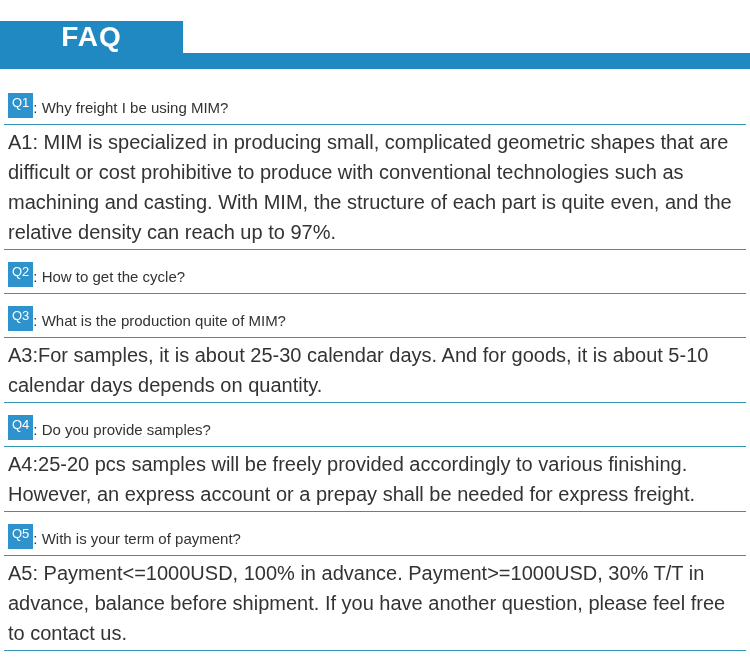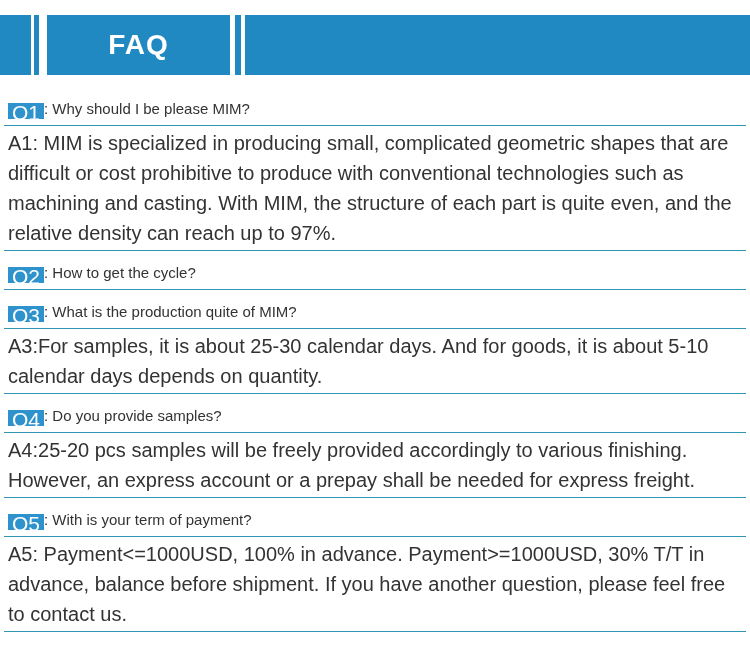--- a/index.html
+++ b/index.html
@@ -8,21 +8,21 @@
     --divider:#3095b2;
     --text:#333333;
   }
   html,body{margin:0;padding:0;}
   body{
     width:750px;height:662px;overflow:hidden;
     background:#ffffff;
     font-family:"Liberation Sans", sans-serif;
   }
   .banner{
-    margin-top:15px;height:60px;display:flex;align-items:stretch;
+    margin-top:21px;height:48px;display:flex;align-items:stretch;flex-direction:column;
   }
   .seg{background:var(--banner-blue);}
   .seg.block{width:31px;margin-right:3px;}
   .seg.thin-left{width:5px;margin-right:8px;}
   .seg.title-box{
     width:183px;margin-right:5px;
     display:flex;align-items:center;justify-content:center;
   }
   .faq-title{
     color:#ffffff;font-size:28px;font-weight:bold;letter-spacing:1px;
@@ -30,21 +30,21 @@
   .seg.thin-right{width:6px;margin-right:4px;}
   .seg.long{flex:1;}
   .content{margin:12px 4px 0 4px;}
   .question{
     padding:12px 0 6px 4px;
     border-bottom:1px solid var(--divider);
     font-size:15px;color:var(--text);line-height:20px;
   }
   .q-badge{
     display:inline-block;background:var(--badge-blue);color:#ffffff;
-    padding:0 4px;height:16px;line-height:20px;font-size:21px;
+    padding:0 4px;height:25px;line-height:20px;font-size:13px;
     vertical-align:bottom;
   }
   .q-text{vertical-align:bottom;}
   .answer{
     padding:2px 14px 2px 4px;
     border-bottom:1px solid var(--divider);
     font-size:20px;color:var(--text);line-height:30px;
   }
 </style>
 </head>
@@ -56,21 +56,21 @@
     <div class="seg thin-left"></div>
     <div class="seg title-box">
       <span class="faq-title">FAQ</span>
     </div>
     <div class="seg thin-right"></div>
     <div class="seg long"></div>
   </div>
 
   <div class="content" id="faq-list">
   <div class="faq-item">
-    <div class="question"><span class="q-badge">Q1</span><span class="q-text">: Why should I be please MIM?</span></div>
+    <div class="question"><span class="q-badge">Q1</span><span class="q-text">: Why freight I be using MIM?</span></div>
     <div class="answer">A1: MIM is specialized in producing small, complicated geometric shapes that are difficult or cost prohibitive to produce with conventional technologies such as machining and casting. With MIM, the structure of each part is quite even, and the relative density can reach up to 97%.</div>
   </div>
 
   <div class="faq-item">
     <div class="question"><span class="q-badge">Q2</span><span class="q-text">: How to get the cycle?</span></div>
   </div>
 
   <div class="faq-item">
     <div class="question"><span class="q-badge">Q3</span><span class="q-text">: What is the production quite of MIM?</span></div>
     <div class="answer">A3:For samples, it is about 25-30 calendar days. And for goods, it is about 5-10 calendar days depends on quantity.</div>

